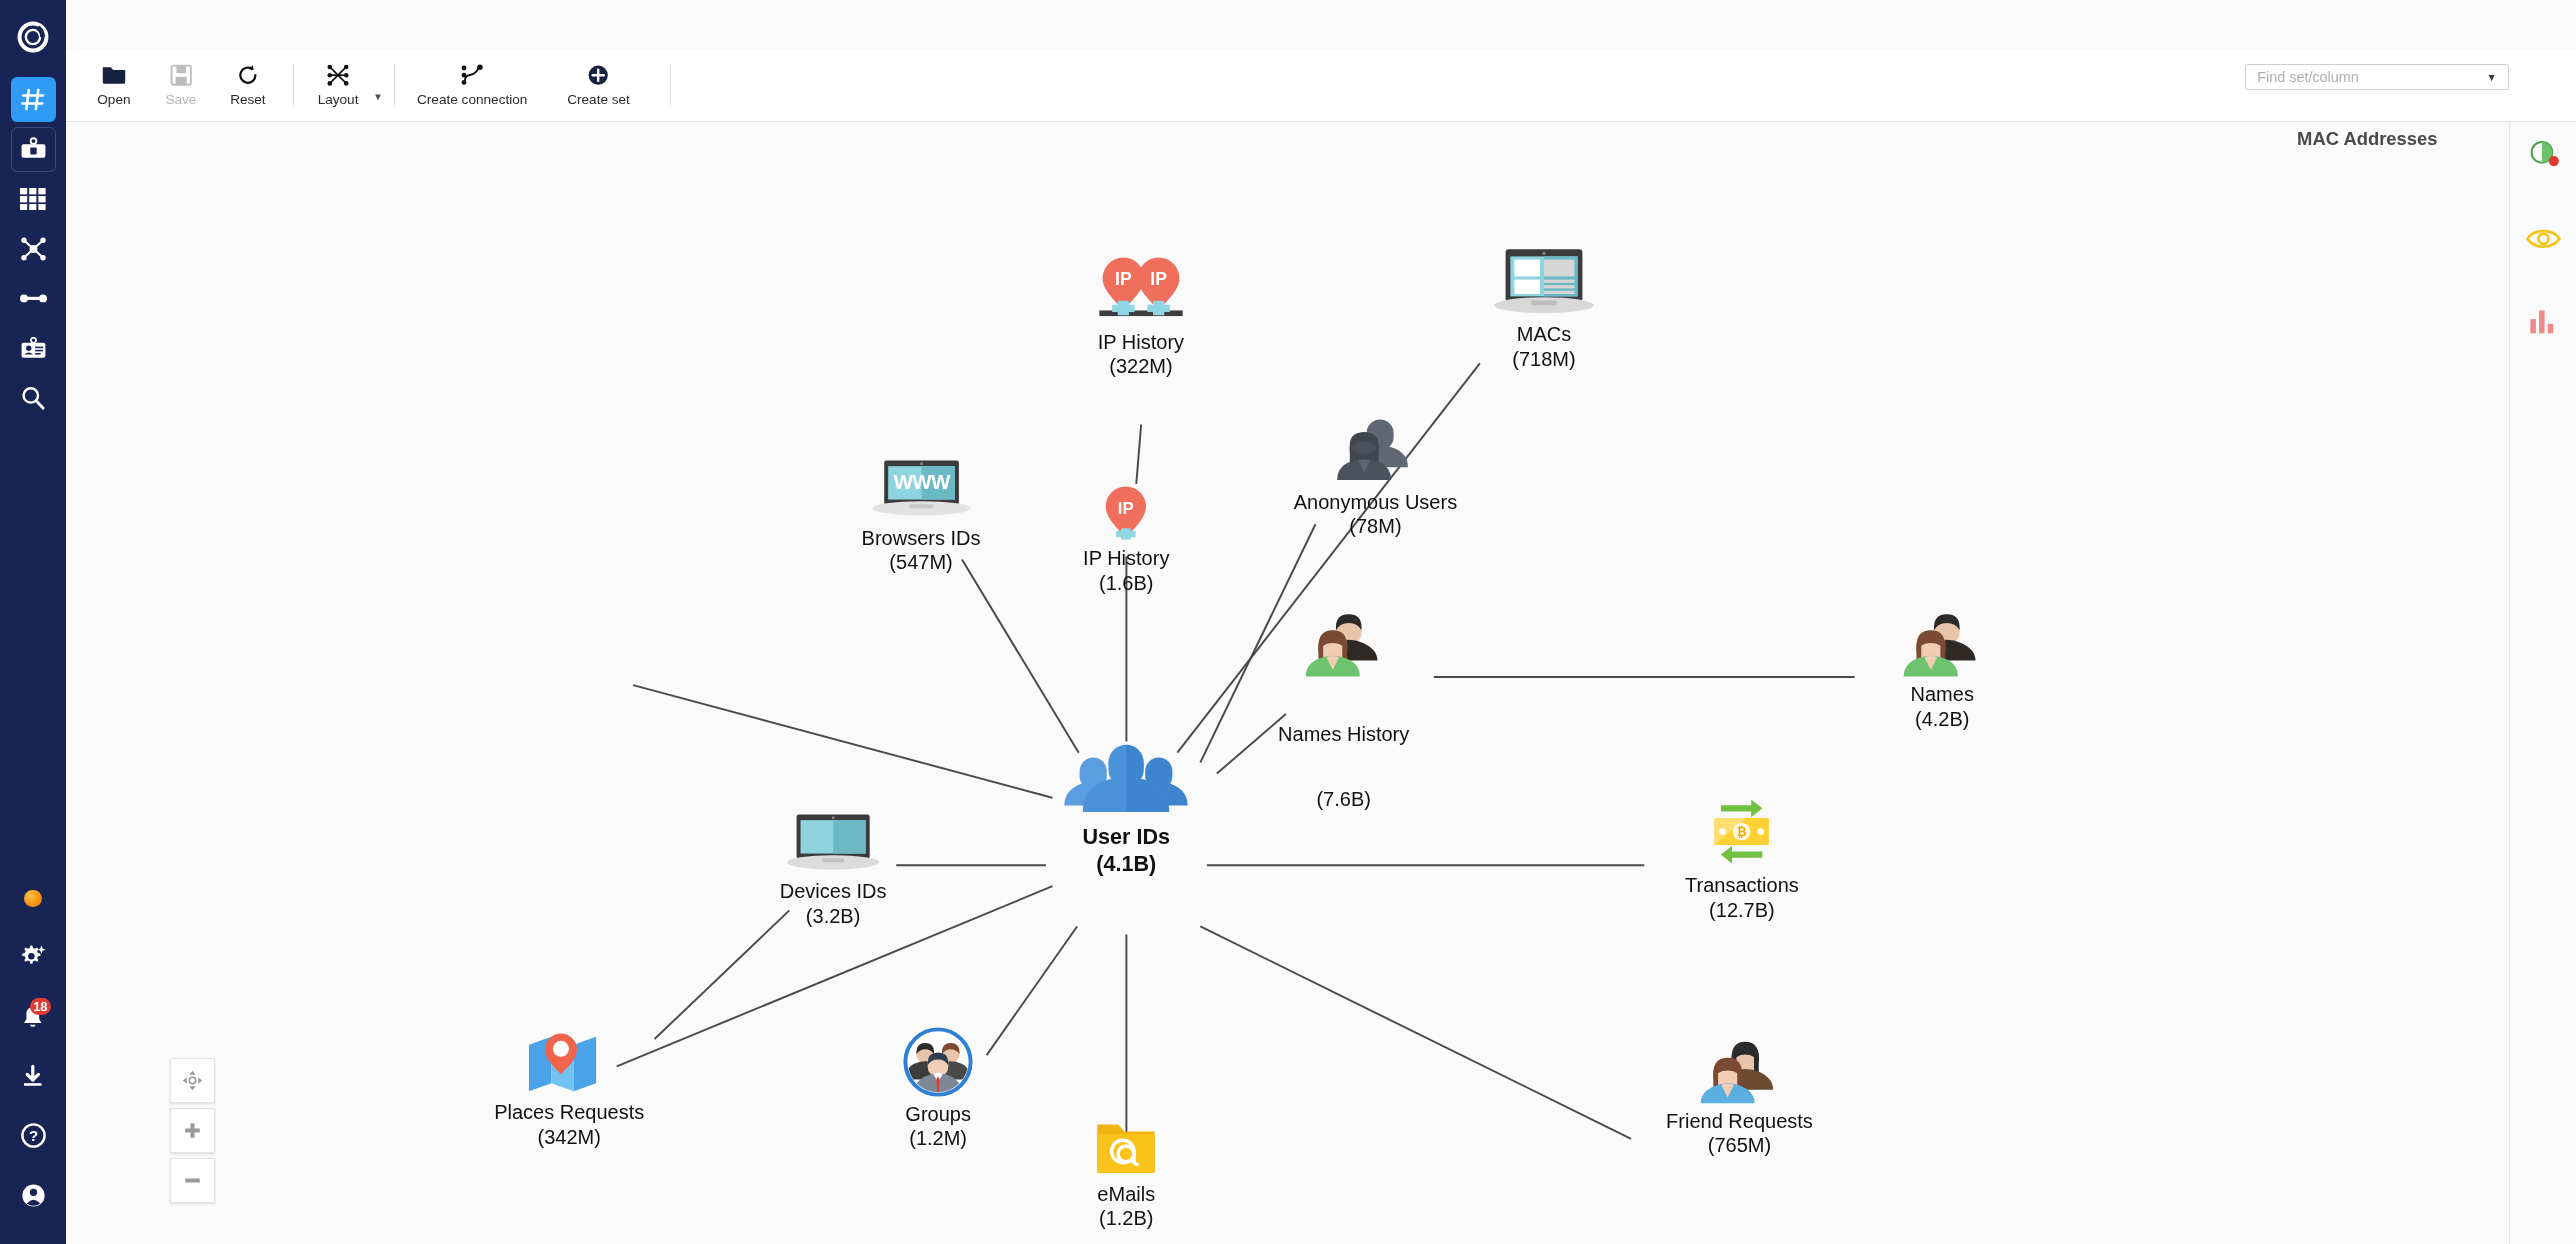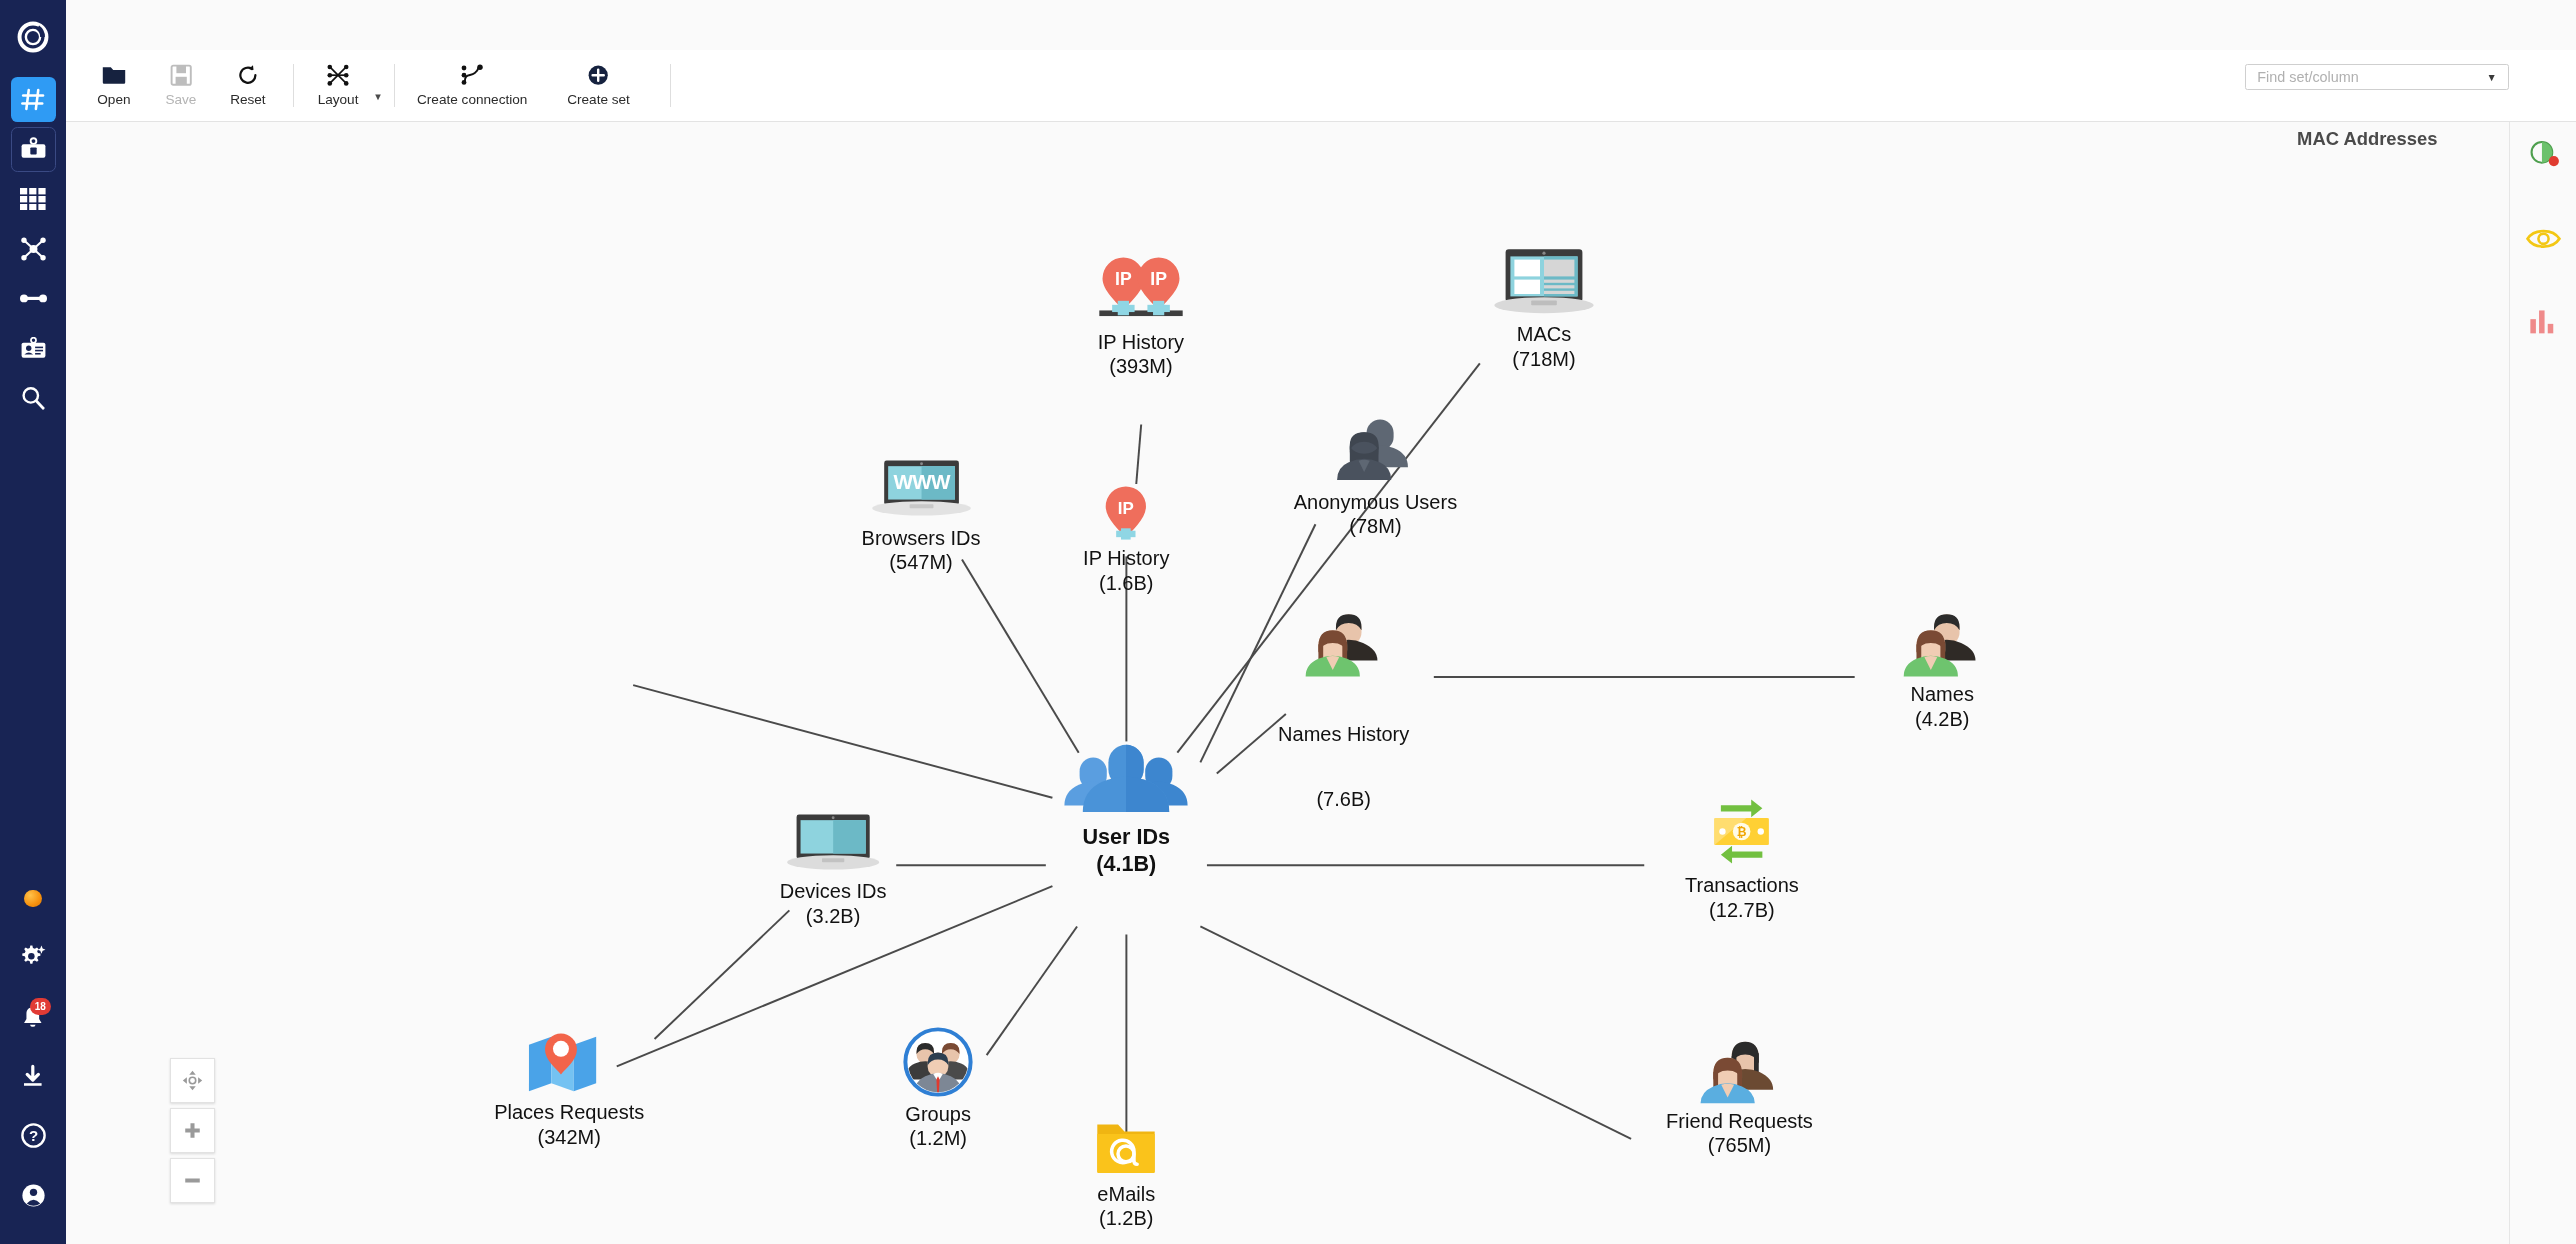--- a/index.html
+++ b/index.html
@@ -29,21 +29,21 @@
   .rail-btn.active { background:#2f9bf4; }
   .rail-btn.outlined { border:1.2px solid #3a4a84; }
   .rail-spacer { flex:1 1 auto; }
   .rail-bottom { display:flex; flex-direction:column; align-items:center; padding-bottom:12.8px; }
   .rail-bottom .rail-btn { margin-bottom:14.4px; }
   .dot-orange { width:17.6px; height:17.6px; border-radius:50%;
     background:radial-gradient(circle at 35% 32%, #ffc24a 0%, #f5900d 60%, #d97706 100%); }
   .badge {
     position:absolute; top:3.2px; right:4.8px;
     min-width:21px; height:17.6px; padding:0 3.2px; border-radius:8.8px;
-    background:#e13b35; color:#fff; font-size:10px; font-weight:700;
+    background:#e13b35; color:#fff; font-size:13px; font-weight:700;
     display:flex; align-items:center; justify-content:center;
     line-height:1; letter-spacing:-0.2px;
   }
 
   
   .tabstrip {
     position:absolute; left:66px; top:0; right:0; height:50px;
     background:#dcdcdc; border-bottom:0.8px solid #c9c9c9;
   }
   .tab {
@@ -409,21 +409,21 @@
               <rect x="29" y="62" width="14" height="18"></rect>
               <rect x="22" y="67" width="28" height="9"></rect>
             <rect x="73" y="62" width="14" height="18"></rect>
               <rect x="66" y="67" width="28" height="9"></rect>
             </g>
           <text x="36" y="42" font-family="Liberation Sans, sans-serif" font-size="22" font-weight="700" fill="#fff" text-anchor="middle">IP</text>
           <text x="80" y="42" font-family="Liberation Sans, sans-serif" font-size="22" font-weight="700" fill="#fff" text-anchor="middle">IP</text>
         </svg>
       </div>
       <div class="node-label">IP History</div>
-      <div class="node-count">(393M)</div>
+      <div class="node-count">(322M)</div>
     </div>
 
     <div class="node" style="left:60.5%; top:11.0%;">
       <div class="node-icon">
         <svg width="106" height="72" viewBox="0 0 132 90">
           <rect x="18" y="4" width="96" height="66" rx="4" fill="#3b3b3b"></rect>
           <rect x="24" y="13" width="84" height="50" fill="#8ed3de"></rect>
           <rect x="66" y="13" width="42" height="50" fill="#6cb9c6"></rect>
           <rect x="29" y="17" width="32" height="21" fill="#fff"></rect>
           <rect x="29" y="42" width="32" height="18" fill="#fff"></rect>

